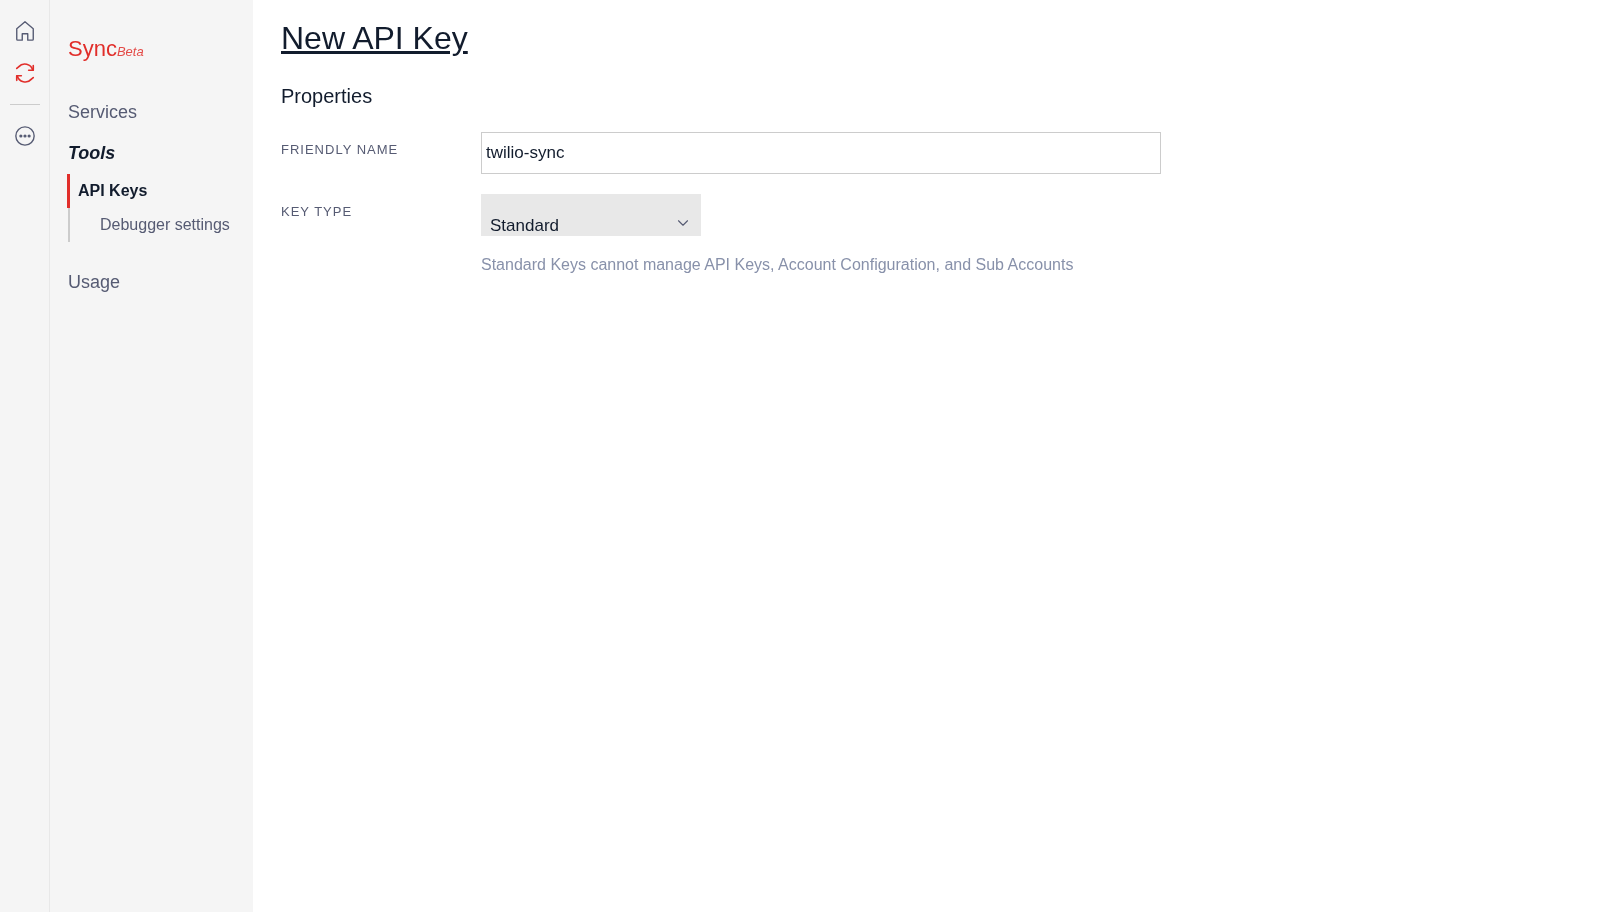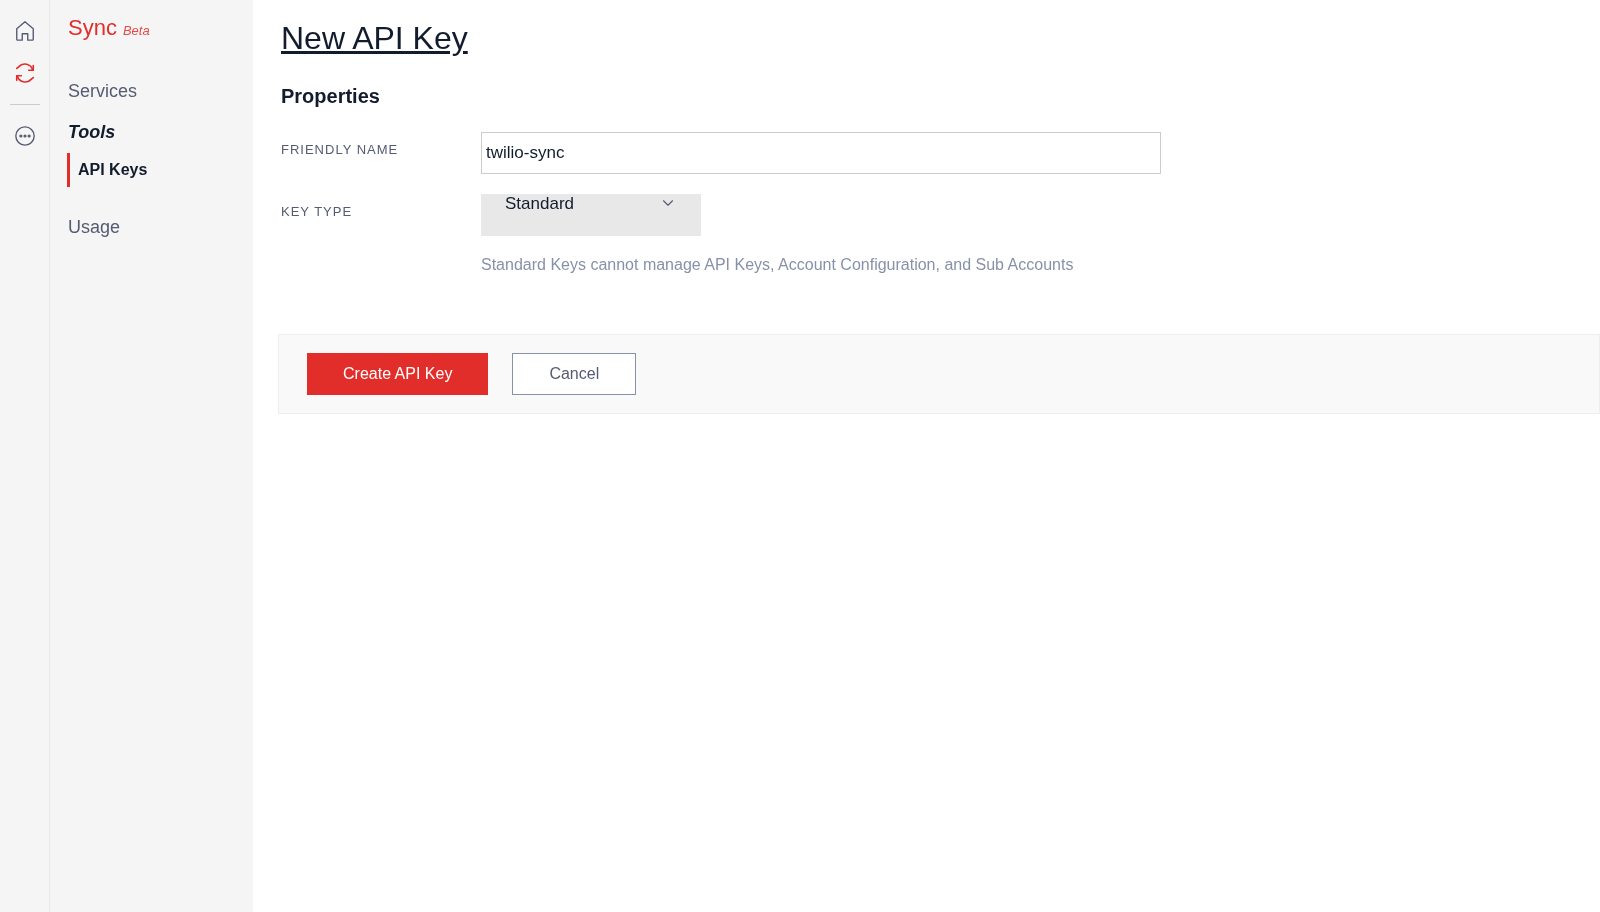--- a/index.html
+++ b/index.html
@@ -40,21 +40,21 @@
     }
     .sidebar {
       width: 203px;
       background: #f5f5f5;
       padding: 15px 0 0 0;
     }
     .sidebar-header {
       padding: 0 18px 30px 18px;
       display: flex;
       align-items: baseline;
-      gap: 6px;
+      margin-top: 21px;
     }
     .sidebar-title {
       color: #e12e2a;
       font-size: 22px;
       font-weight: 400;
     }
     .sidebar-beta {
       color: #e12e2a;
       font-size: 13px;
       font-style: italic;
@@ -97,21 +97,21 @@
     }
     .page-title {
       font-size: 32px;
       font-weight: 400;
       color: #121c2d;
       margin-bottom: 28px;
       text-decoration: underline;
     }
     .section-title {
       font-size: 20px;
-      font-weight: 700;
+      font-weight: 400;
       color: #121c2d;
       margin-bottom: 24px;
     }
     .form-row {
       display: flex;
       align-items: flex-start;
       margin-bottom: 20px;
     }
     .form-label {
       width: 200px;
@@ -135,22 +135,22 @@
       color: #121c2d;
       border: 1px solid #ccc;
       background: #ffffff;
       outline: none;
     }
     .select-wrapper {
       width: 220px;
       height: 42px;
       background: #e8e8e8;
       display: flex;
-      align-items: flex-start;
-      padding: 0 24px;
+      align-items: flex-end;
+      padding: 0 9px;
       justify-content: space-between;
       cursor: pointer;
     }
     .select-value {
       font-size: 17px;
       color: #121c2d;
     }
     .select-chevron {
       color: #565b73;
     }
@@ -222,20 +222,23 @@
     <span class="sidebar-beta">Beta</span>
   </div>
   <div class="sidebar-item">
     <span>Services</span>
   </div>
   <div class="sidebar-item bold">
     <span>Tools</span>
   </div>
   <div class="sidebar-subitem active">
     <span>API Keys</span>
+  </div>
+  <div class="sidebar-subitem">
+    <span>Debugger settings</span>
   </div>
   <div class="sidebar-gap"></div>
   <div class="sidebar-item">
     <span>Usage</span>
   </div>
 </div>
 
 <div class="main">
   <h1 class="page-title">New API Key</h1>
   <h2 class="section-title">Properties</h2>
@@ -255,17 +258,13 @@
         <span class="select-chevron">
           <svg width="18" height="18" viewBox="0 0 24 24" fill="none" stroke="#565b73" stroke-width="1.5" stroke-linecap="round" stroke-linejoin="round">
             <polyline points="6 9 12 15 18 9"></polyline>
           </svg>
         </span>
       </div>
       <div class="helper-text">Standard Keys cannot manage API Keys, Account Configuration, and Sub Accounts</div>
     </div>
   </div>
 
-  <div class="action-bar">
-    <button class="btn-primary">Create API Key</button>
-    <button class="btn-secondary">Cancel</button>
-  </div>
 </div>
 
 </body></html>

